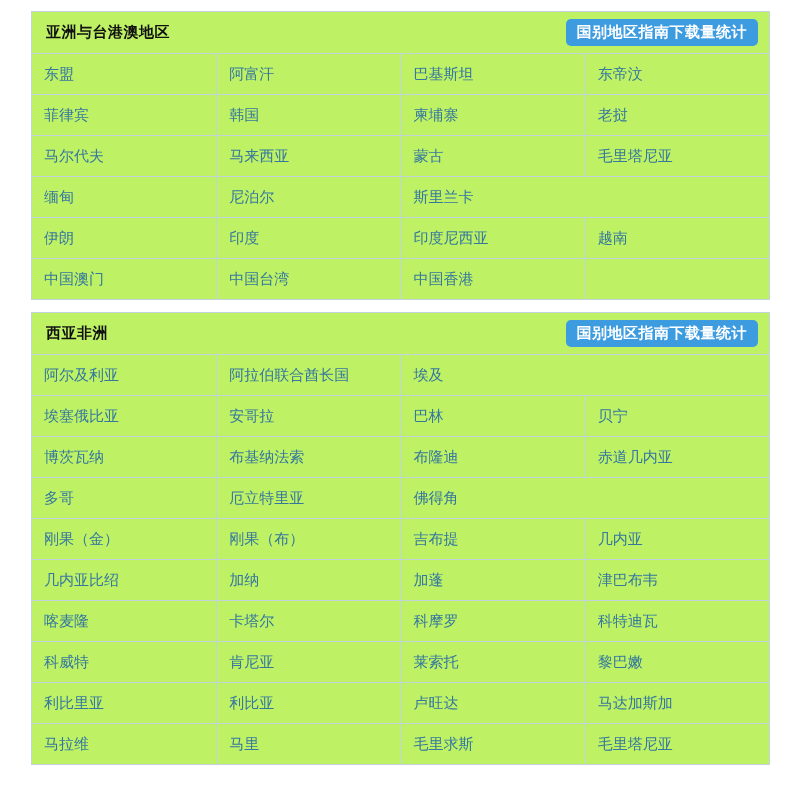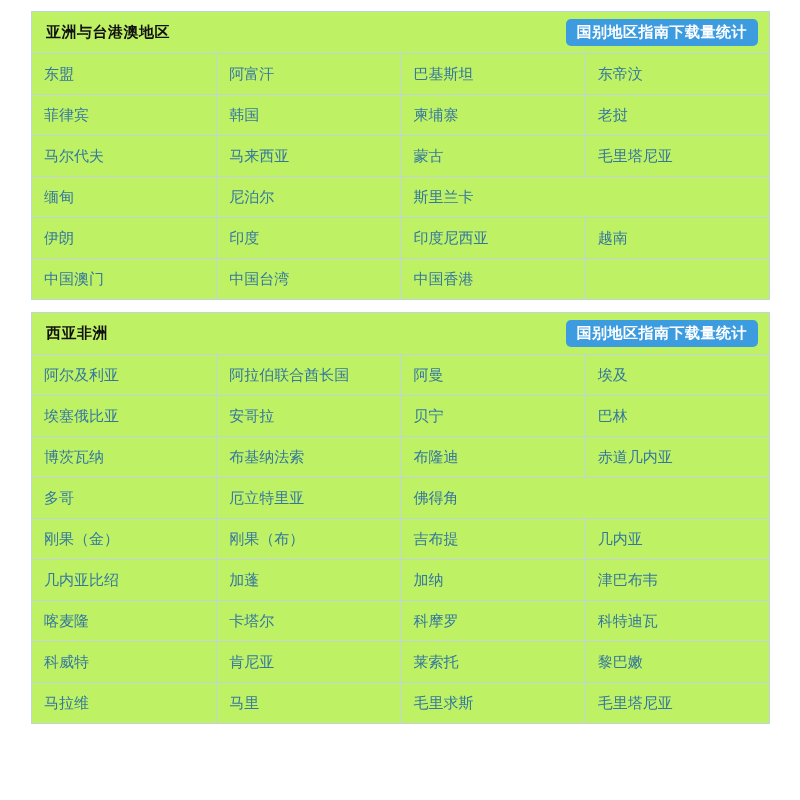--- a/index.html
+++ b/index.html
@@ -125,65 +125,70 @@
 
   <section class="region-table">
     <div class="section-header">
       <span class="section-title">西亚非洲</span>
       <button class="dl-btn">国别地区指南下载量统计</button>
     </div>
     <div class="rows">
         <div class="row">
           <div class="cell">阿尔及利亚</div>
           <div class="cell">阿拉伯联合酋长国</div>
-          <div class="cell">阿曼</div>
           <div class="cell">埃及</div>
         </div>
         <div class="row">
           <div class="cell">埃塞俄比亚</div>
           <div class="cell">安哥拉</div>
+          <div class="cell">巴林</div>
           <div class="cell">贝宁</div>
-          <div class="cell">巴林</div>
         </div>
         <div class="row">
           <div class="cell">博茨瓦纳</div>
           <div class="cell">布基纳法索</div>
           <div class="cell">布隆迪</div>
           <div class="cell">赤道几内亚</div>
         </div>
         <div class="row">
           <div class="cell">多哥</div>
           <div class="cell">厄立特里亚</div>
           <div class="cell">佛得角</div>
         </div>
         <div class="row">
           <div class="cell">刚果（金）</div>
           <div class="cell">刚果（布）</div>
           <div class="cell">吉布提</div>
           <div class="cell">几内亚</div>
         </div>
         <div class="row">
           <div class="cell">几内亚比绍</div>
+          <div class="cell">加纳</div>
           <div class="cell">加蓬</div>
-          <div class="cell">加纳</div>
           <div class="cell">津巴布韦</div>
         </div>
         <div class="row">
           <div class="cell">喀麦隆</div>
           <div class="cell">卡塔尔</div>
           <div class="cell">科摩罗</div>
           <div class="cell">科特迪瓦</div>
         </div>
         <div class="row">
           <div class="cell">科威特</div>
           <div class="cell">肯尼亚</div>
           <div class="cell">莱索托</div>
           <div class="cell">黎巴嫩</div>
         </div>
         <div class="row">
+          <div class="cell">利比里亚</div>
+          <div class="cell">利比亚</div>
+          <div class="cell">卢旺达</div>
+          <div class="cell">马达加斯加</div>
+        </div>
+        <div class="row">
           <div class="cell">马拉维</div>
           <div class="cell">马里</div>
           <div class="cell">毛里求斯</div>
           <div class="cell">毛里塔尼亚</div>
         </div>
       </div>
   </section>
 
 </div>
 

